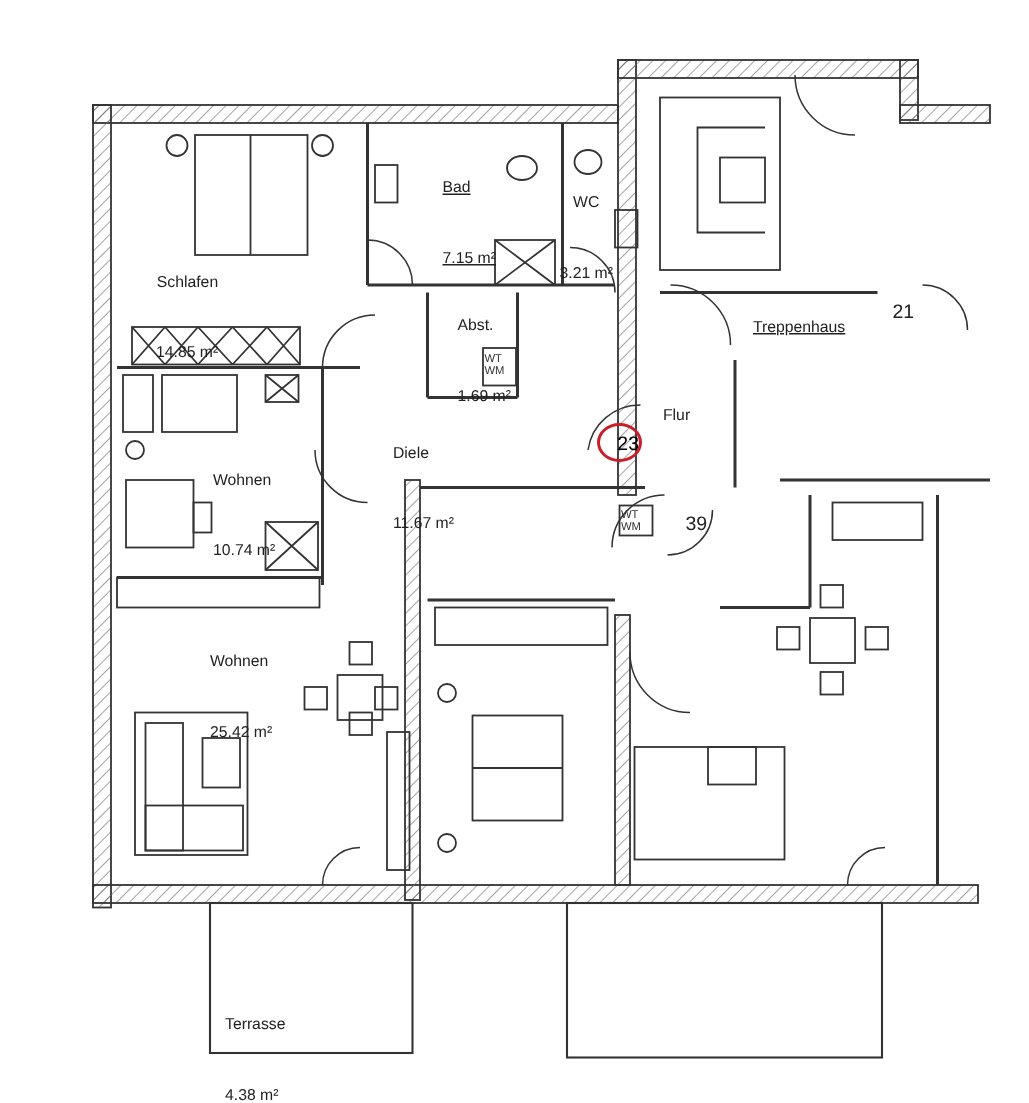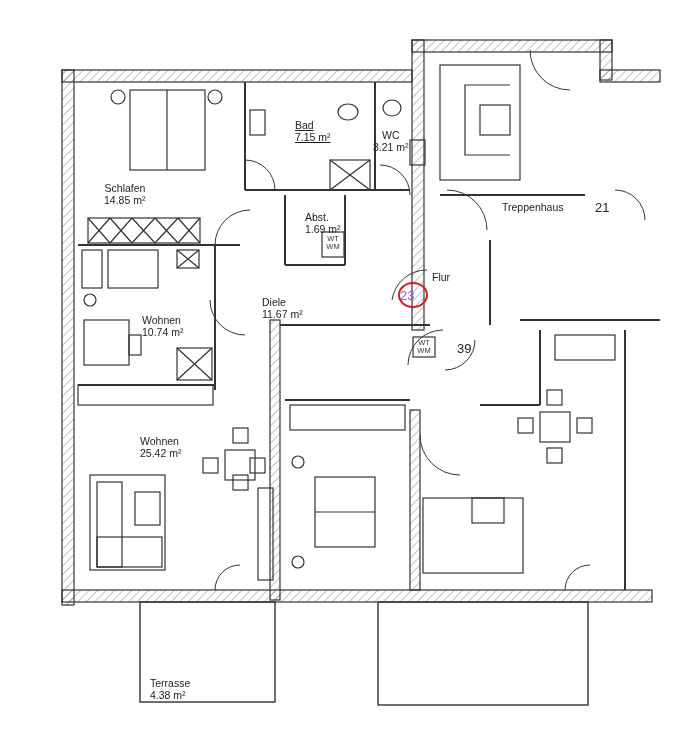--- a/index.html
+++ b/index.html
@@ -1,22 +1,22 @@
 <!DOCTYPE html>
 <html><head>
 <meta charset="utf-8">
 <style>
   html, body { margin:0; padding:0; background:#ffffff; }
   body { width:686px; height:735px; position:relative; overflow:hidden; font-family:"Liberation Sans", sans-serif; color:#1a1a1a; }
   #plan { position:absolute; left:0; top:0; width:686px; height:735px; }
   .lbl { position:absolute; font-size:10.5px; line-height:12px; white-space:nowrap; color:#222; }
-  .lbl .area { display:block; }
-  .wtwm { position:absolute; font-size:7.5px; line-height:8px; text-align:center; color:#333; }
+  .lbl .area { display:block;margin-top:35px; }
+  .wtwm { position:absolute; font-size:7.5px; line-height:8px; color:#333; }
   .num { position:absolute; font-size:13px; color:#222; }
-  .marker { position:absolute; width:30px; height:26px; border:2.5px solid #c8202a; border-radius:50%; display:flex; align-items:center; justify-content:flex-start; font-size:13px; color:#8b5cf6; box-sizing:border-box; }
+  .marker { position:absolute; width:30px; height:26px; border:2.5px solid #c8202a; border-radius:50%; display:flex; align-items:center; justify-content:flex-end; font-size:13px; color:#000000; box-sizing:border-box; }
 </style>
 </head>
 <body>
 
 <svg id="plan" viewBox="0 0 686 735" xmlns="http://www.w3.org/2000/svg">
   <defs>
     <pattern id="hatch" width="6" height="6" patternUnits="userSpaceOnUse" patternTransform="rotate(45)">
       <line x1="0" y1="0" x2="0" y2="6" stroke="#666" stroke-width="0.8"></line>
     </pattern>
   </defs>
@@ -143,22 +143,22 @@
 
 <div class="lbl" style="left:104px;top:182px;text-align:right;"><span>Schlafen</span><span class="area">14.85 m²</span></div>
 <div class="lbl" style="left:295px;top:119px;text-decoration:underline;"><span>Bad</span><span class="area">7.15 m²</span></div>
 <div class="lbl" style="left:373px;top:129px;text-align:center;"><span>WC</span><span class="area">3.21 m²</span></div>
 <div class="lbl" style="left:305px;top:211px;"><span>Abst.</span><span class="area">1.69 m²</span></div>
 <div class="lbl" style="left:262px;top:296px;"><span>Diele</span><span class="area">11.67 m²</span></div>
 <div class="lbl" style="left:142px;top:314px;"><span>Wohnen</span><span class="area">10.74 m²</span></div>
 <div class="lbl" style="left:140px;top:435px;"><span>Wohnen</span><span class="area">25.42 m²</span></div>
 <div class="lbl" style="left:150px;top:677px;"><span>Terrasse</span><span class="area">4.38 m²</span></div>
 
-<div class="lbl" style="left:502px;top:201px;">Treppenhaus</div>
-<div class="lbl" style="left:432px;top:271px;">Flur</div>
+<div class="lbl" style="left:502px;top:212px;text-decoration:underline;">Treppenhaus</div>
+<div class="lbl" style="left:442px;top:271px;">Flur</div>
 
 <div class="wtwm" style="left:323px;top:235px;width:20px;"><span>WT</span><br><span>WM</span></div>
 <div class="wtwm" style="left:414px;top:339px;width:20px;"><span>WT</span><br><span>WM</span></div>
 
 <div class="num" style="left:595px;top:200px;">21</div>
 <div class="num" style="left:457px;top:341px;">39</div>
 <div class="marker" style="left:398px;top:282px;">
     <span>23</span>
   </div>
 

